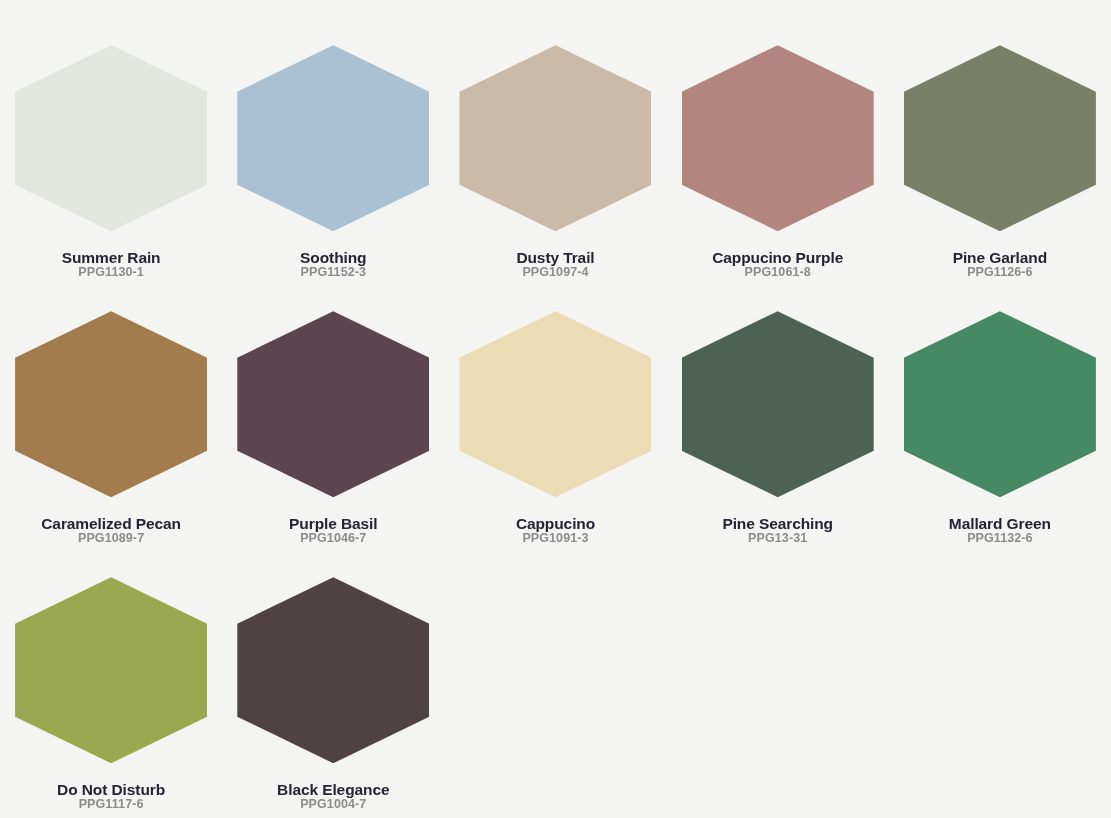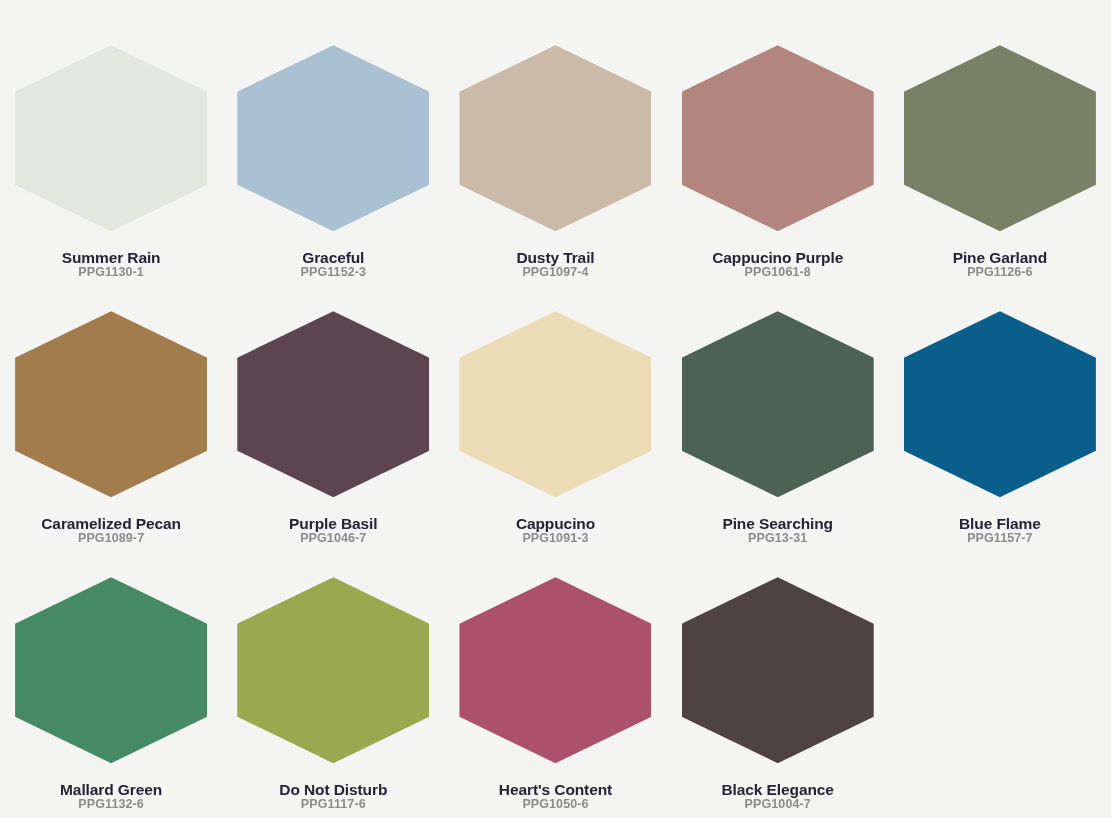--- a/index.html
+++ b/index.html
@@ -70,21 +70,21 @@
       <div class="hex-wrap">
         <div class="hex" style="background: rgb(226, 230, 221);"></div>
       </div>
       <div class="color-name">Summer Rain</div>
       <div class="color-code">PPG1130-1</div>
     </div>
     <div class="swatch-cell">
       <div class="hex-wrap">
         <div class="hex" style="background: rgb(169, 193, 210);"></div>
       </div>
-      <div class="color-name">Graceful</div>
+      <div class="color-name">Soothing</div>
       <div class="color-code">PPG1152-3</div>
     </div>
     <div class="swatch-cell">
       <div class="hex-wrap">
         <div class="hex" style="background: rgb(203, 186, 167);"></div>
       </div>
       <div class="color-name">Dusty Trail</div>
       <div class="color-code">PPG1097-4</div>
     </div>
     <div class="swatch-cell">
@@ -124,46 +124,32 @@
     </div>
     <div class="swatch-cell">
       <div class="hex-wrap">
         <div class="hex" style="background: rgb(76, 98, 83);"></div>
       </div>
       <div class="color-name">Pine Searching</div>
       <div class="color-code">PPG13-31</div>
     </div>
     <div class="swatch-cell">
       <div class="hex-wrap">
-        <div class="hex" style="background: rgb(10, 94, 138);"></div>
-      </div>
-      <div class="color-name">Blue Flame</div>
-      <div class="color-code">PPG1157-7</div>
-    </div>
-    <div class="swatch-cell">
-      <div class="hex-wrap">
         <div class="hex" style="background: rgb(69, 138, 100);"></div>
       </div>
       <div class="color-name">Mallard Green</div>
       <div class="color-code">PPG1132-6</div>
     </div>
     <div class="swatch-cell">
       <div class="hex-wrap">
         <div class="hex" style="background: rgb(154, 168, 79);"></div>
       </div>
       <div class="color-name">Do Not Disturb</div>
       <div class="color-code">PPG1117-6</div>
     </div>
     <div class="swatch-cell">
       <div class="hex-wrap">
-        <div class="hex" style="background: rgb(171, 81, 105);"></div>
-      </div>
-      <div class="color-name">Heart's Content</div>
-      <div class="color-code">PPG1050-6</div>
-    </div>
-    <div class="swatch-cell">
-      <div class="hex-wrap">
         <div class="hex" style="background: rgb(78, 66, 69);"></div>
       </div>
       <div class="color-name">Black Elegance</div>
       <div class="color-code">PPG1004-7</div>
     </div>
   </div>
 
 </body></html>

